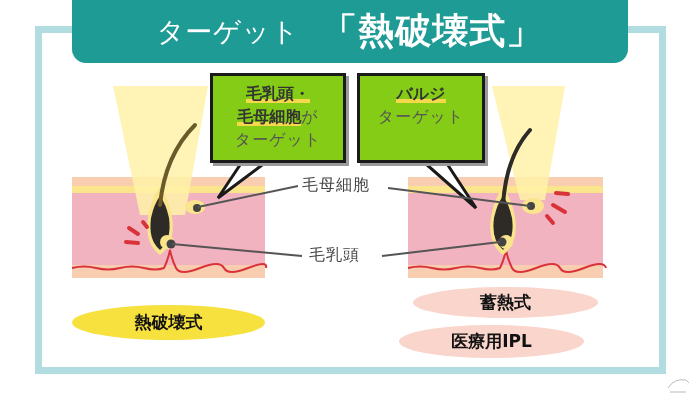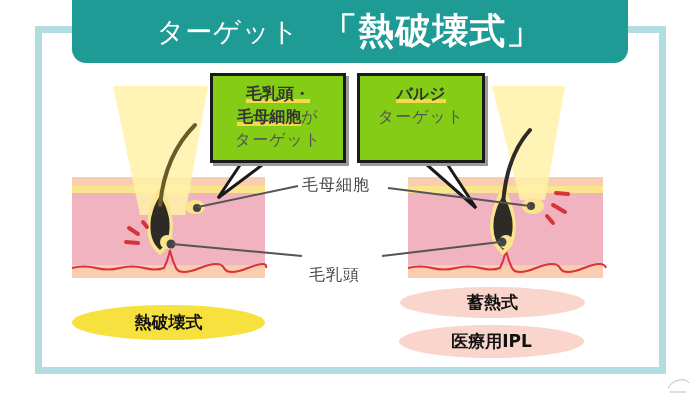--- a/index.html
+++ b/index.html
@@ -103,17 +103,17 @@
   <div><span class="hl">毛母細胞</span><span class="plain">が</span></div>
   <div class="plain">ターゲット</div>
 </div>
 
 <div class="bubble" style="left:357px;top:73px;width:122px;height:78px;">
   <div><span class="hl">バルジ</span></div>
   <div class="plain">ターゲット</div>
 </div>
 
 <div class="callout" style="left:298px;top:175px;">毛母細胞</div>
-<div class="callout" style="left:305px;top:245px;margin-top:20px;">毛乳頭</div>
+<div class="callout" style="left:305px;top:245px;">毛乳頭</div>
 
 <div class="pill yellow" style="left:72px;top:305px;width:193px;height:35px;">熱破壊式</div>
-<div class="pill pink" style="left:400px;top:287px;width:185px;height:31px;">蓄熱式</div>
+<div class="pill pink" style="left:413px;top:287px;width:185px;height:31px;">蓄熱式</div>
 <div class="pill pink" style="left:399px;top:325px;width:185px;height:33px;">医療用IPL</div>
 
 </body></html>

